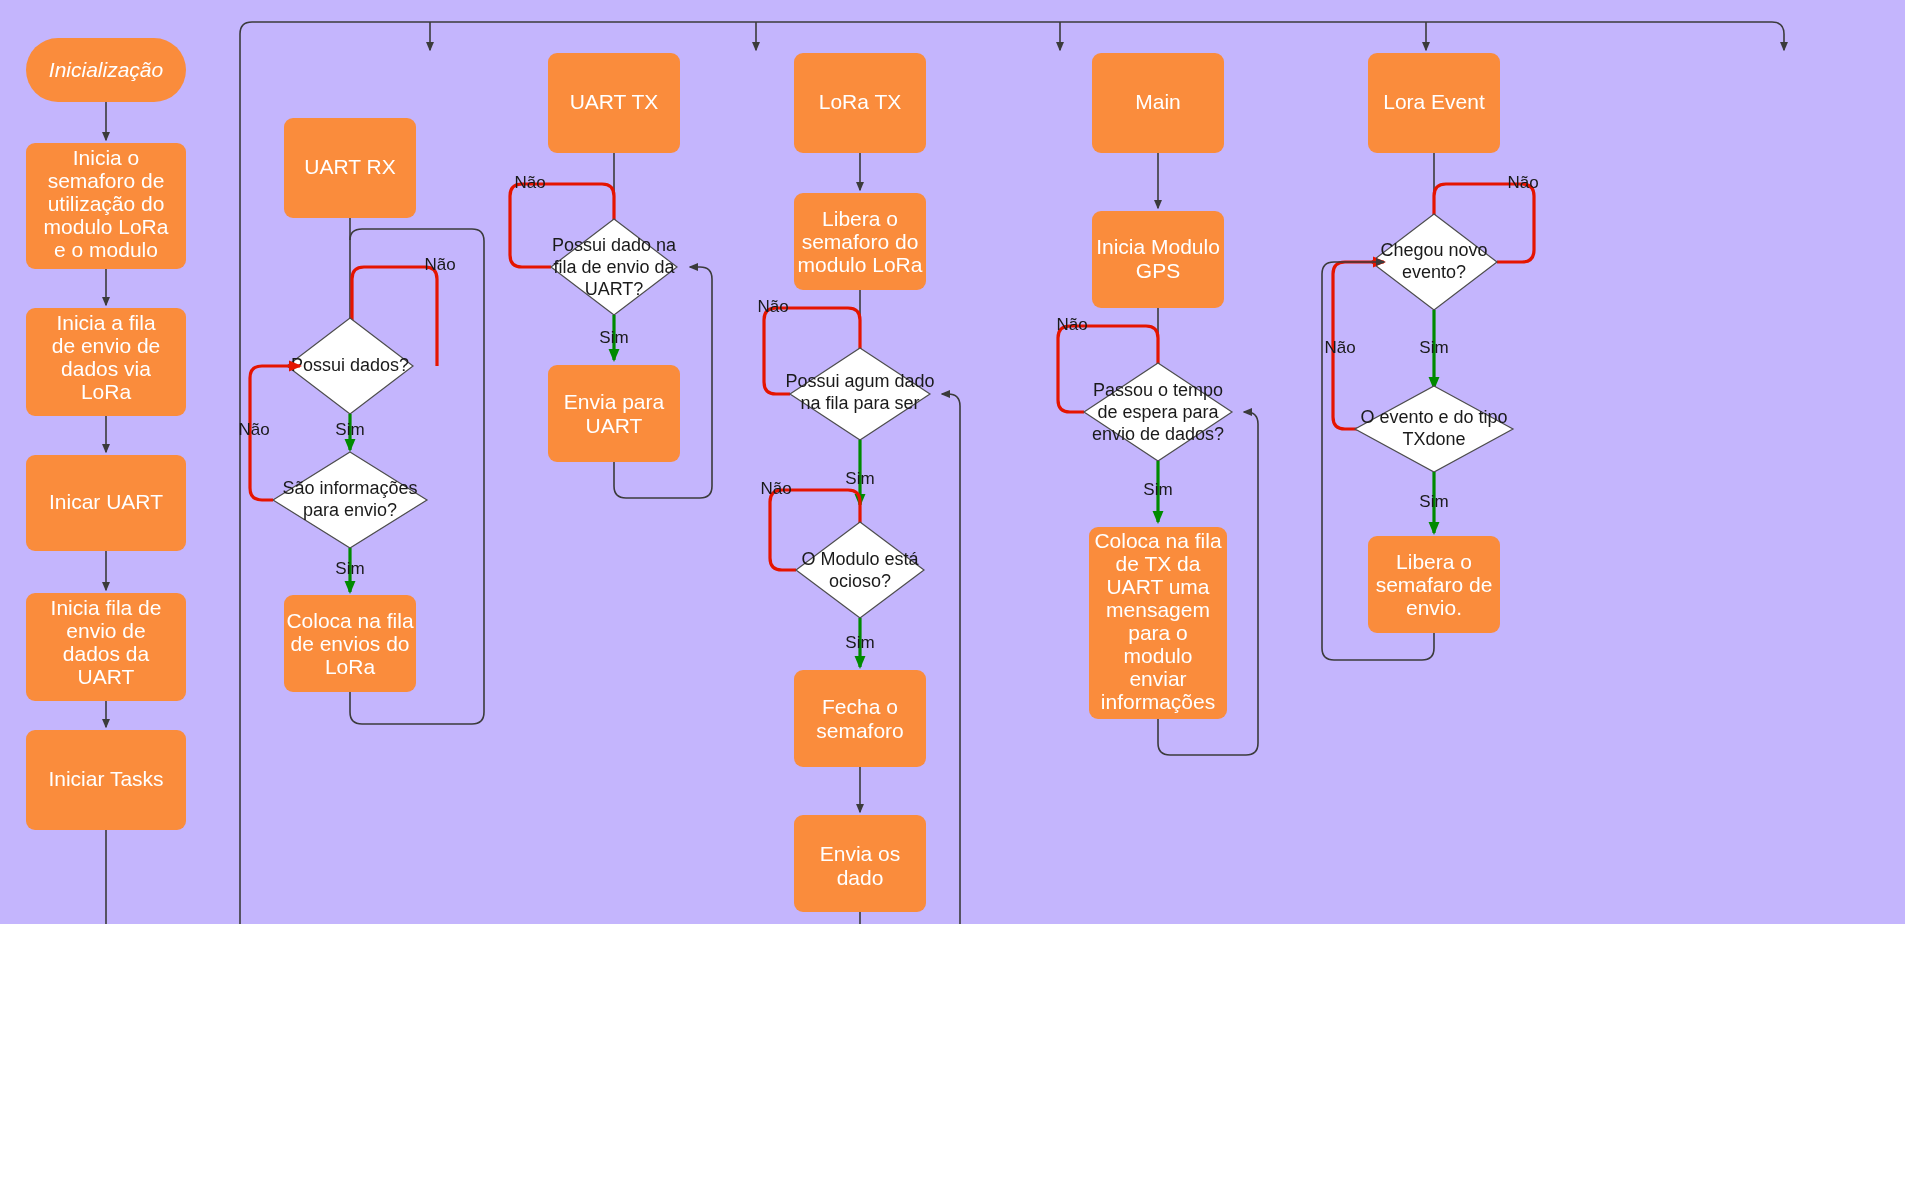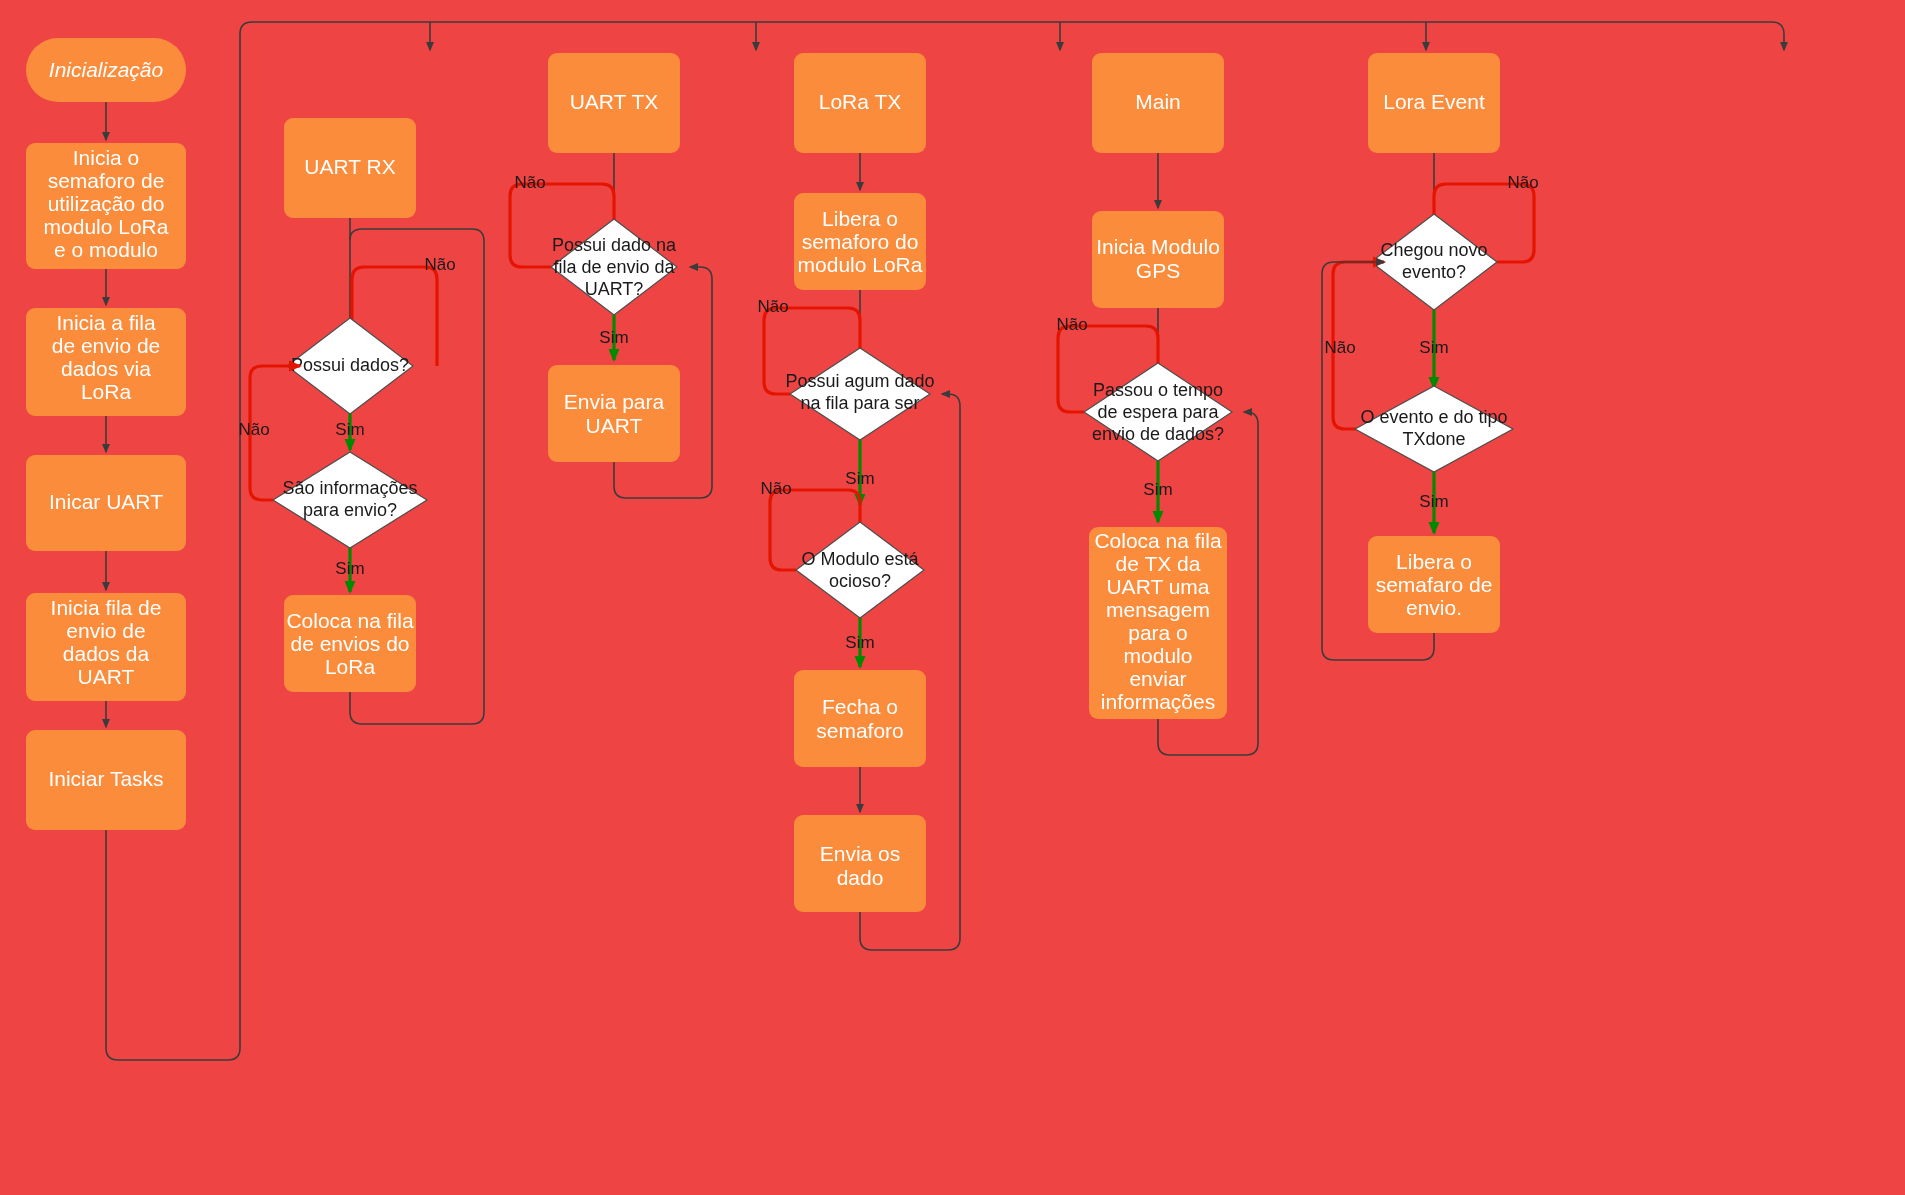--- a/index.html
+++ b/index.html
@@ -6,22 +6,22 @@
     margin: 0;
     padding: 0;
     background: #ffffff;
   }
   body {
     font-family: "Liberation Sans", sans-serif;
   }
   #canvas {
     position: relative;
     width: 1905px;
-    height: 1195px;
-    background: #ef4444;
+    height: 924px;
+    background: #c4b5fd;
     overflow: hidden;
   }
   svg.diagram {
     position: absolute;
     top: 0;
     left: 0;
     width: 1905px;
     height: 1195px;
   }
   .node-rect {

